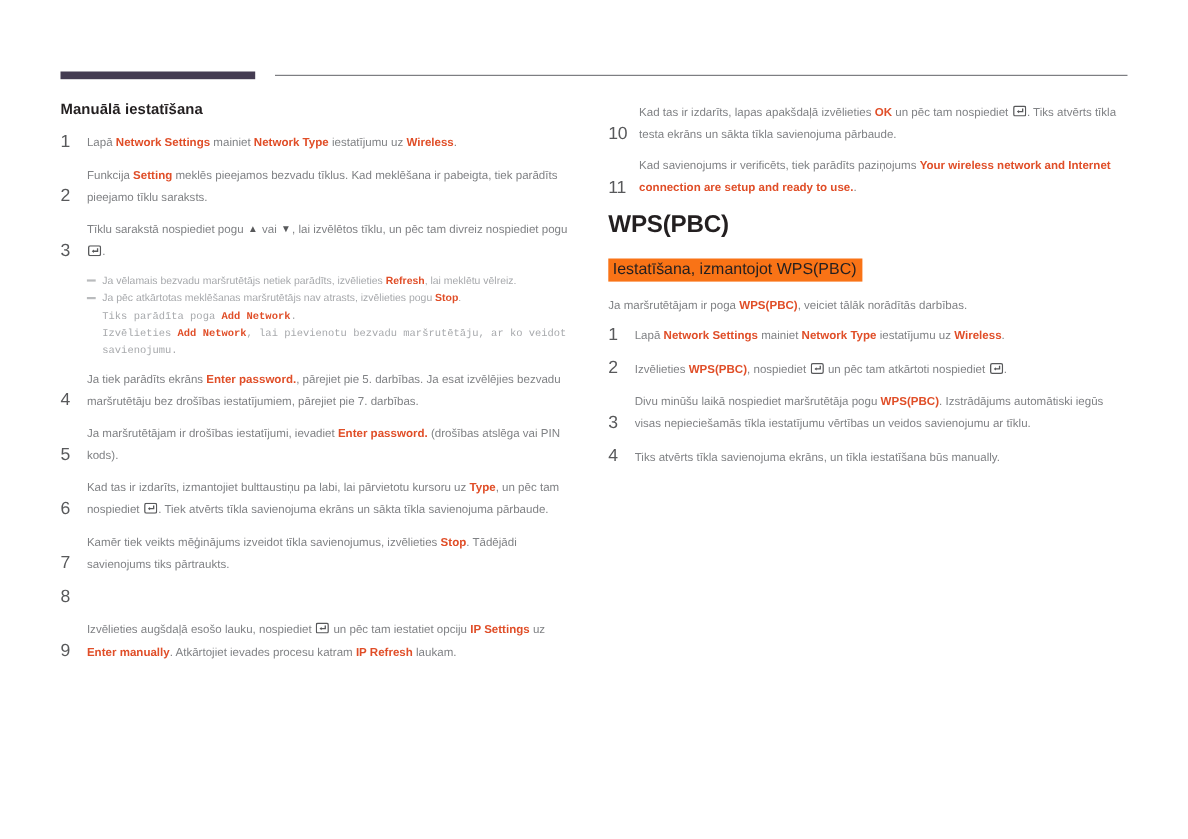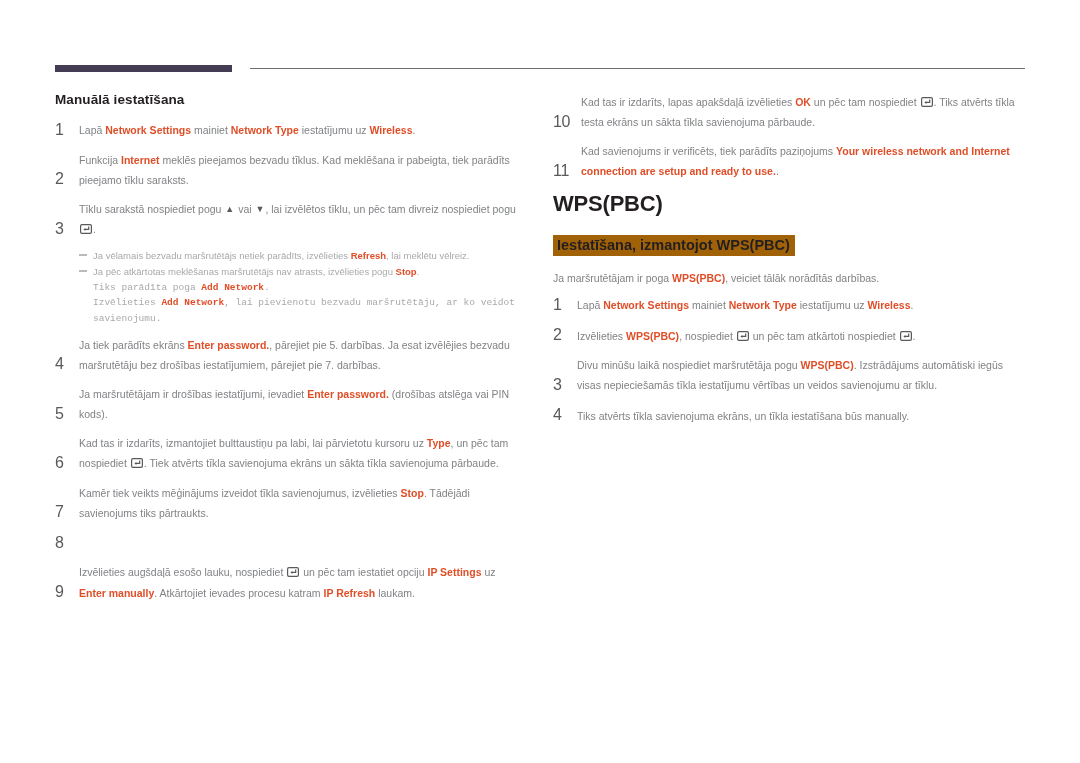--- a/index.html
+++ b/index.html
@@ -68,23 +68,23 @@
     font-size: 22px;
     font-weight: bold;
     color: #231f20;
     letter-spacing: -0.2px;
     margin: 0 0 18px 0;
     padding: 0;
   }
   .hl-title {
     display: inline-block;
     font-size: 14.5px;
-    font-weight: bold;
+    font-weight: normal;
     color: #231f20;
-    background: #a16207;
+    background: #f97316;
     padding: 2px 5px 3px 4px;
     margin: 0 0 14px 0;
   }
   .lead-text {
     font-size: 10.5px;
     line-height: 1.55;
     color: #808285;
     margin: 0 0 8px 0;
   }
 
@@ -178,21 +178,21 @@
 
   <div class="col col-left">
     <h2 class="section-title">Manuālā iestatīšana</h2>
     <ol class="steps" id="left-steps">
         <li class="step">
           <span class="step-num">1</span>
           <span class="step-body">Lapā <b class="k">Network Settings</b> mainiet <b class="k">Network Type</b> iestatījumu uz <b class="k">Wireless</b>.</span>
         </li>
         <li class="step">
           <span class="step-num">2</span>
-          <span class="step-body">Funkcija <b class="k">Internet</b> meklēs pieejamos bezvadu tīklus. Kad meklēšana ir pabeigta, tiek parādīts pieejamo tīklu saraksts.</span>
+          <span class="step-body">Funkcija <b class="k">Setting</b> meklēs pieejamos bezvadu tīklus. Kad meklēšana ir pabeigta, tiek parādīts pieejamo tīklu saraksts.</span>
         </li>
         <li class="step">
           <span class="step-num">3</span>
           <span class="step-body">Tīklu sarakstā nospiediet pogu <span class="ico-arrow">▲</span> vai <span class="ico-arrow">▼</span>, lai izvēlētos tīklu, un pēc tam divreiz nospiediet pogu <span class="ico-enter"><svg viewBox="0 0 12 10" width="12" height="10">
                 <rect x="0.6" y="0.6" width="10.8" height="8.8" rx="1.4" ry="1.4" fill="none" stroke="#58595b" stroke-width="1.2"></rect>
                 <path d="M8.7 2.6 L8.7 5.4 L4.4 5.4" fill="none" stroke="#58595b" stroke-width="1.2"></path>
                 <path d="M5.4 3.9 L3.4 5.4 L5.4 6.9 Z" fill="#58595b"></path>
               </svg></span>.</span>
         </li>
         <ul class="notes">

